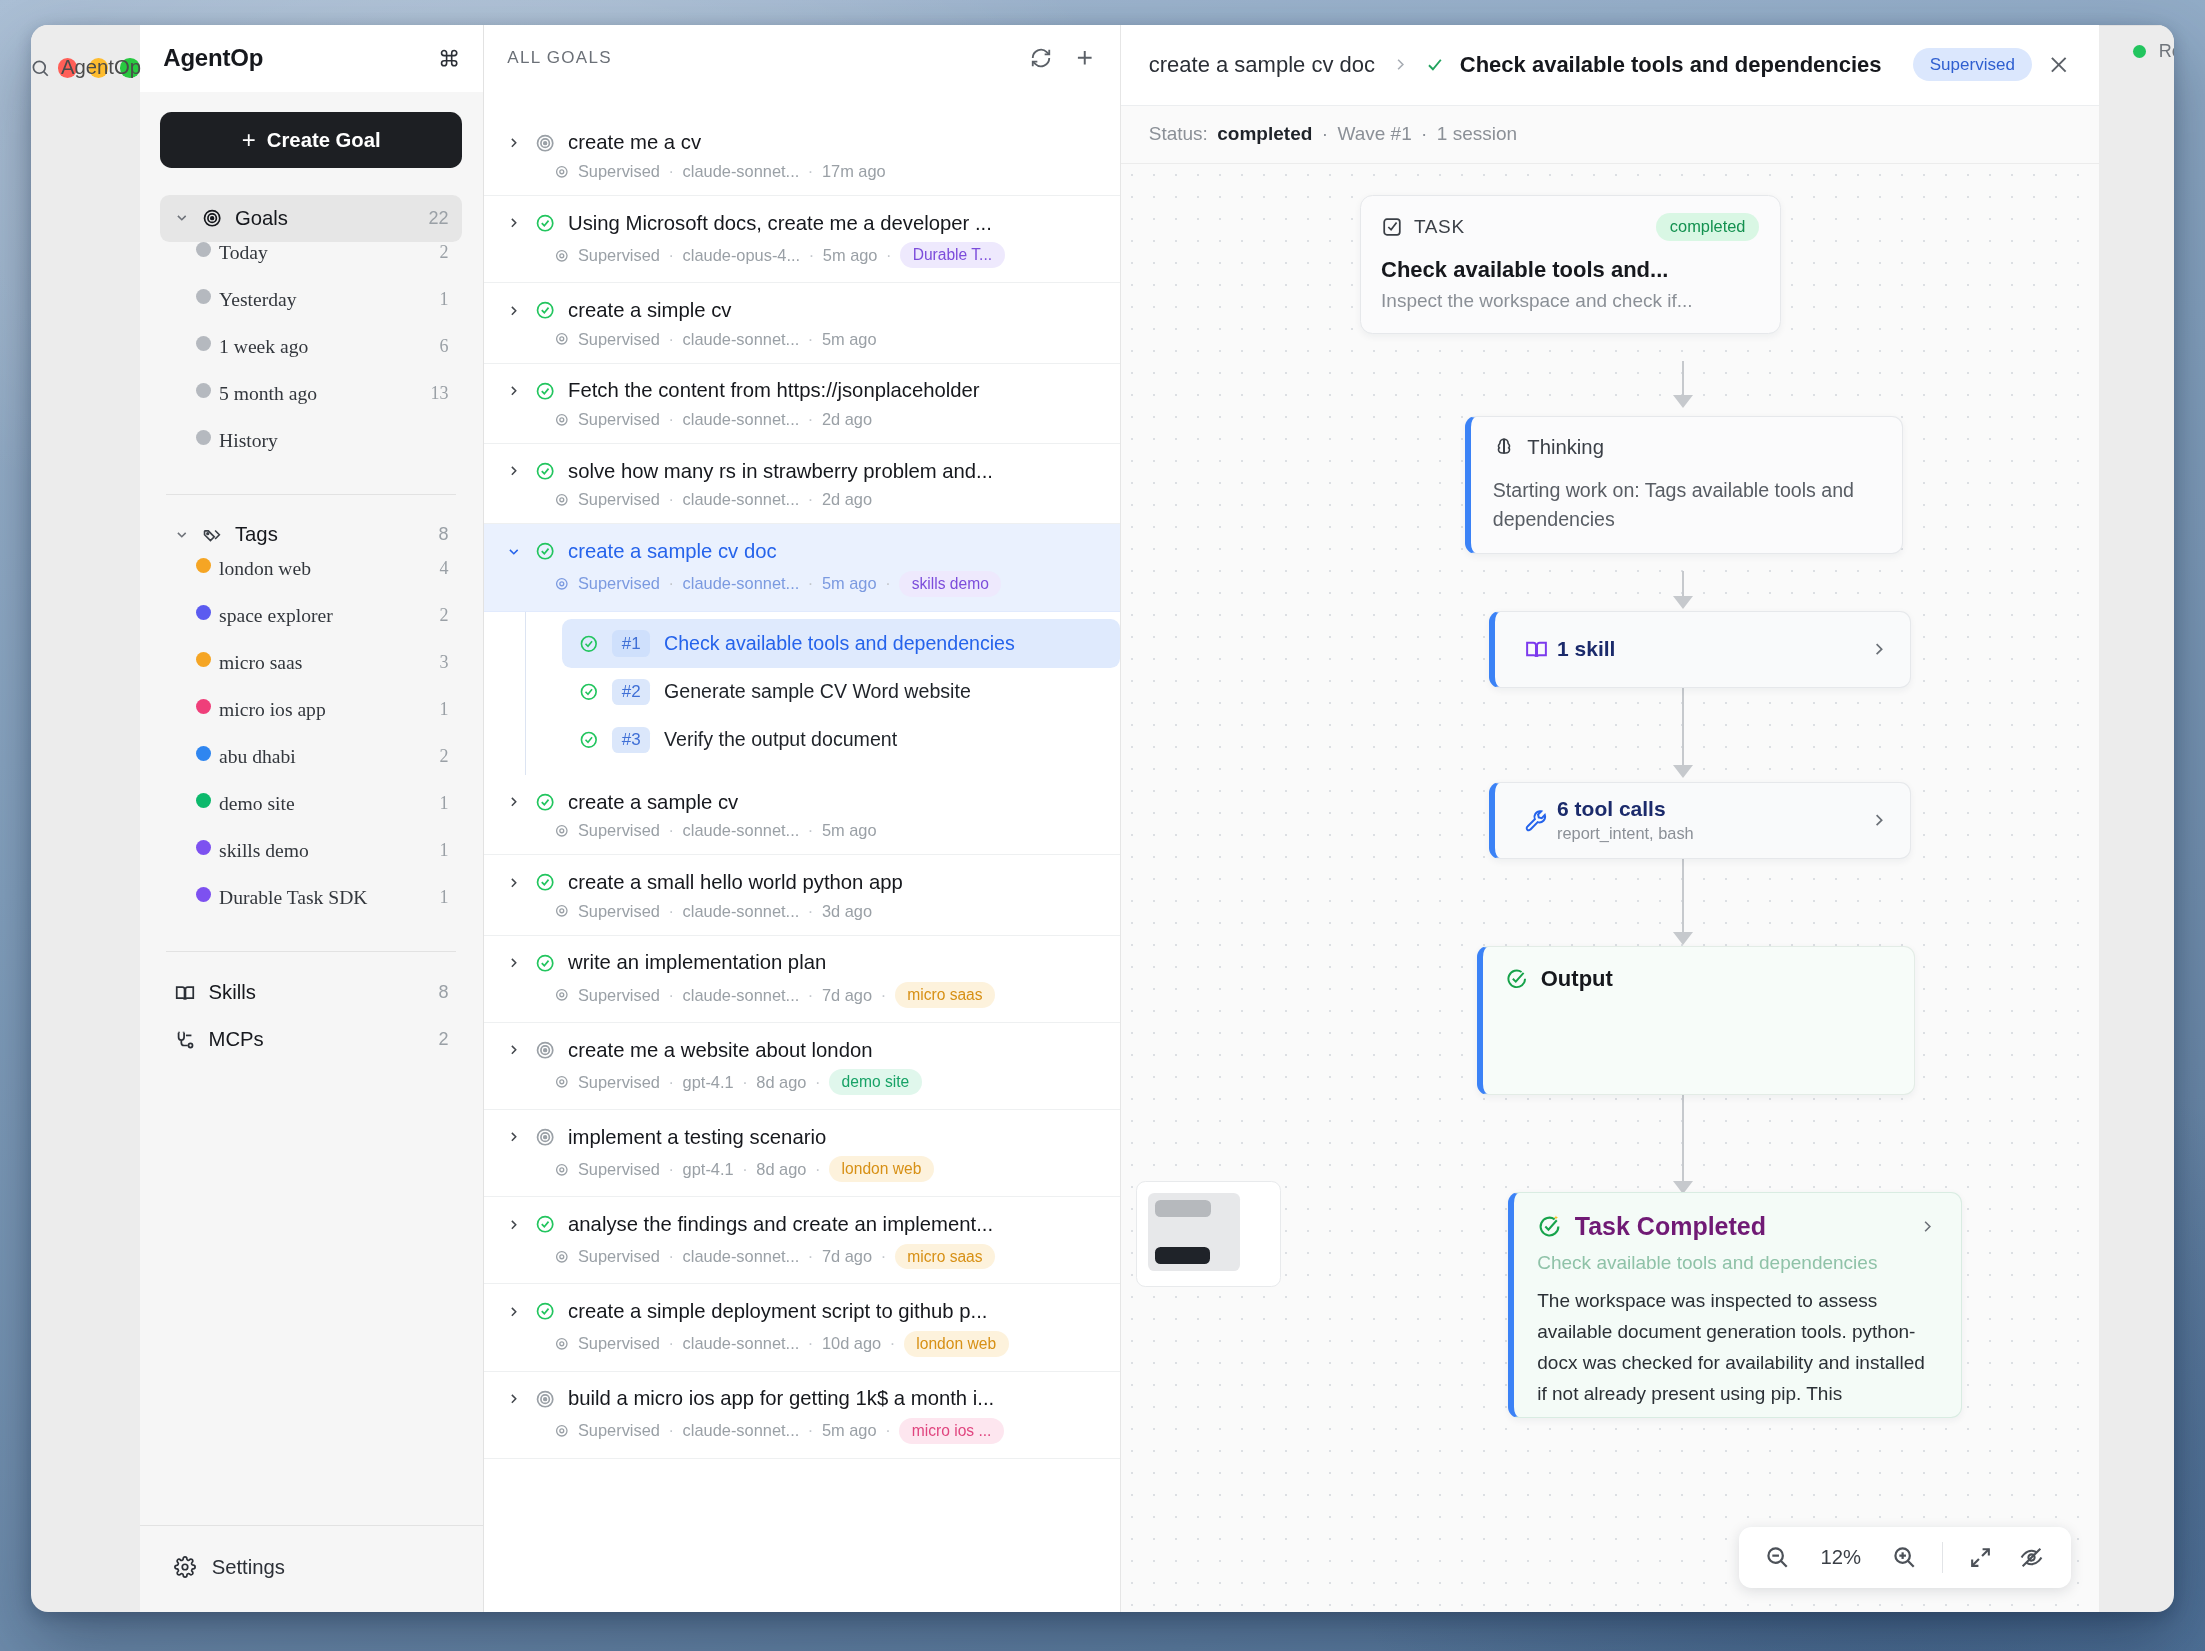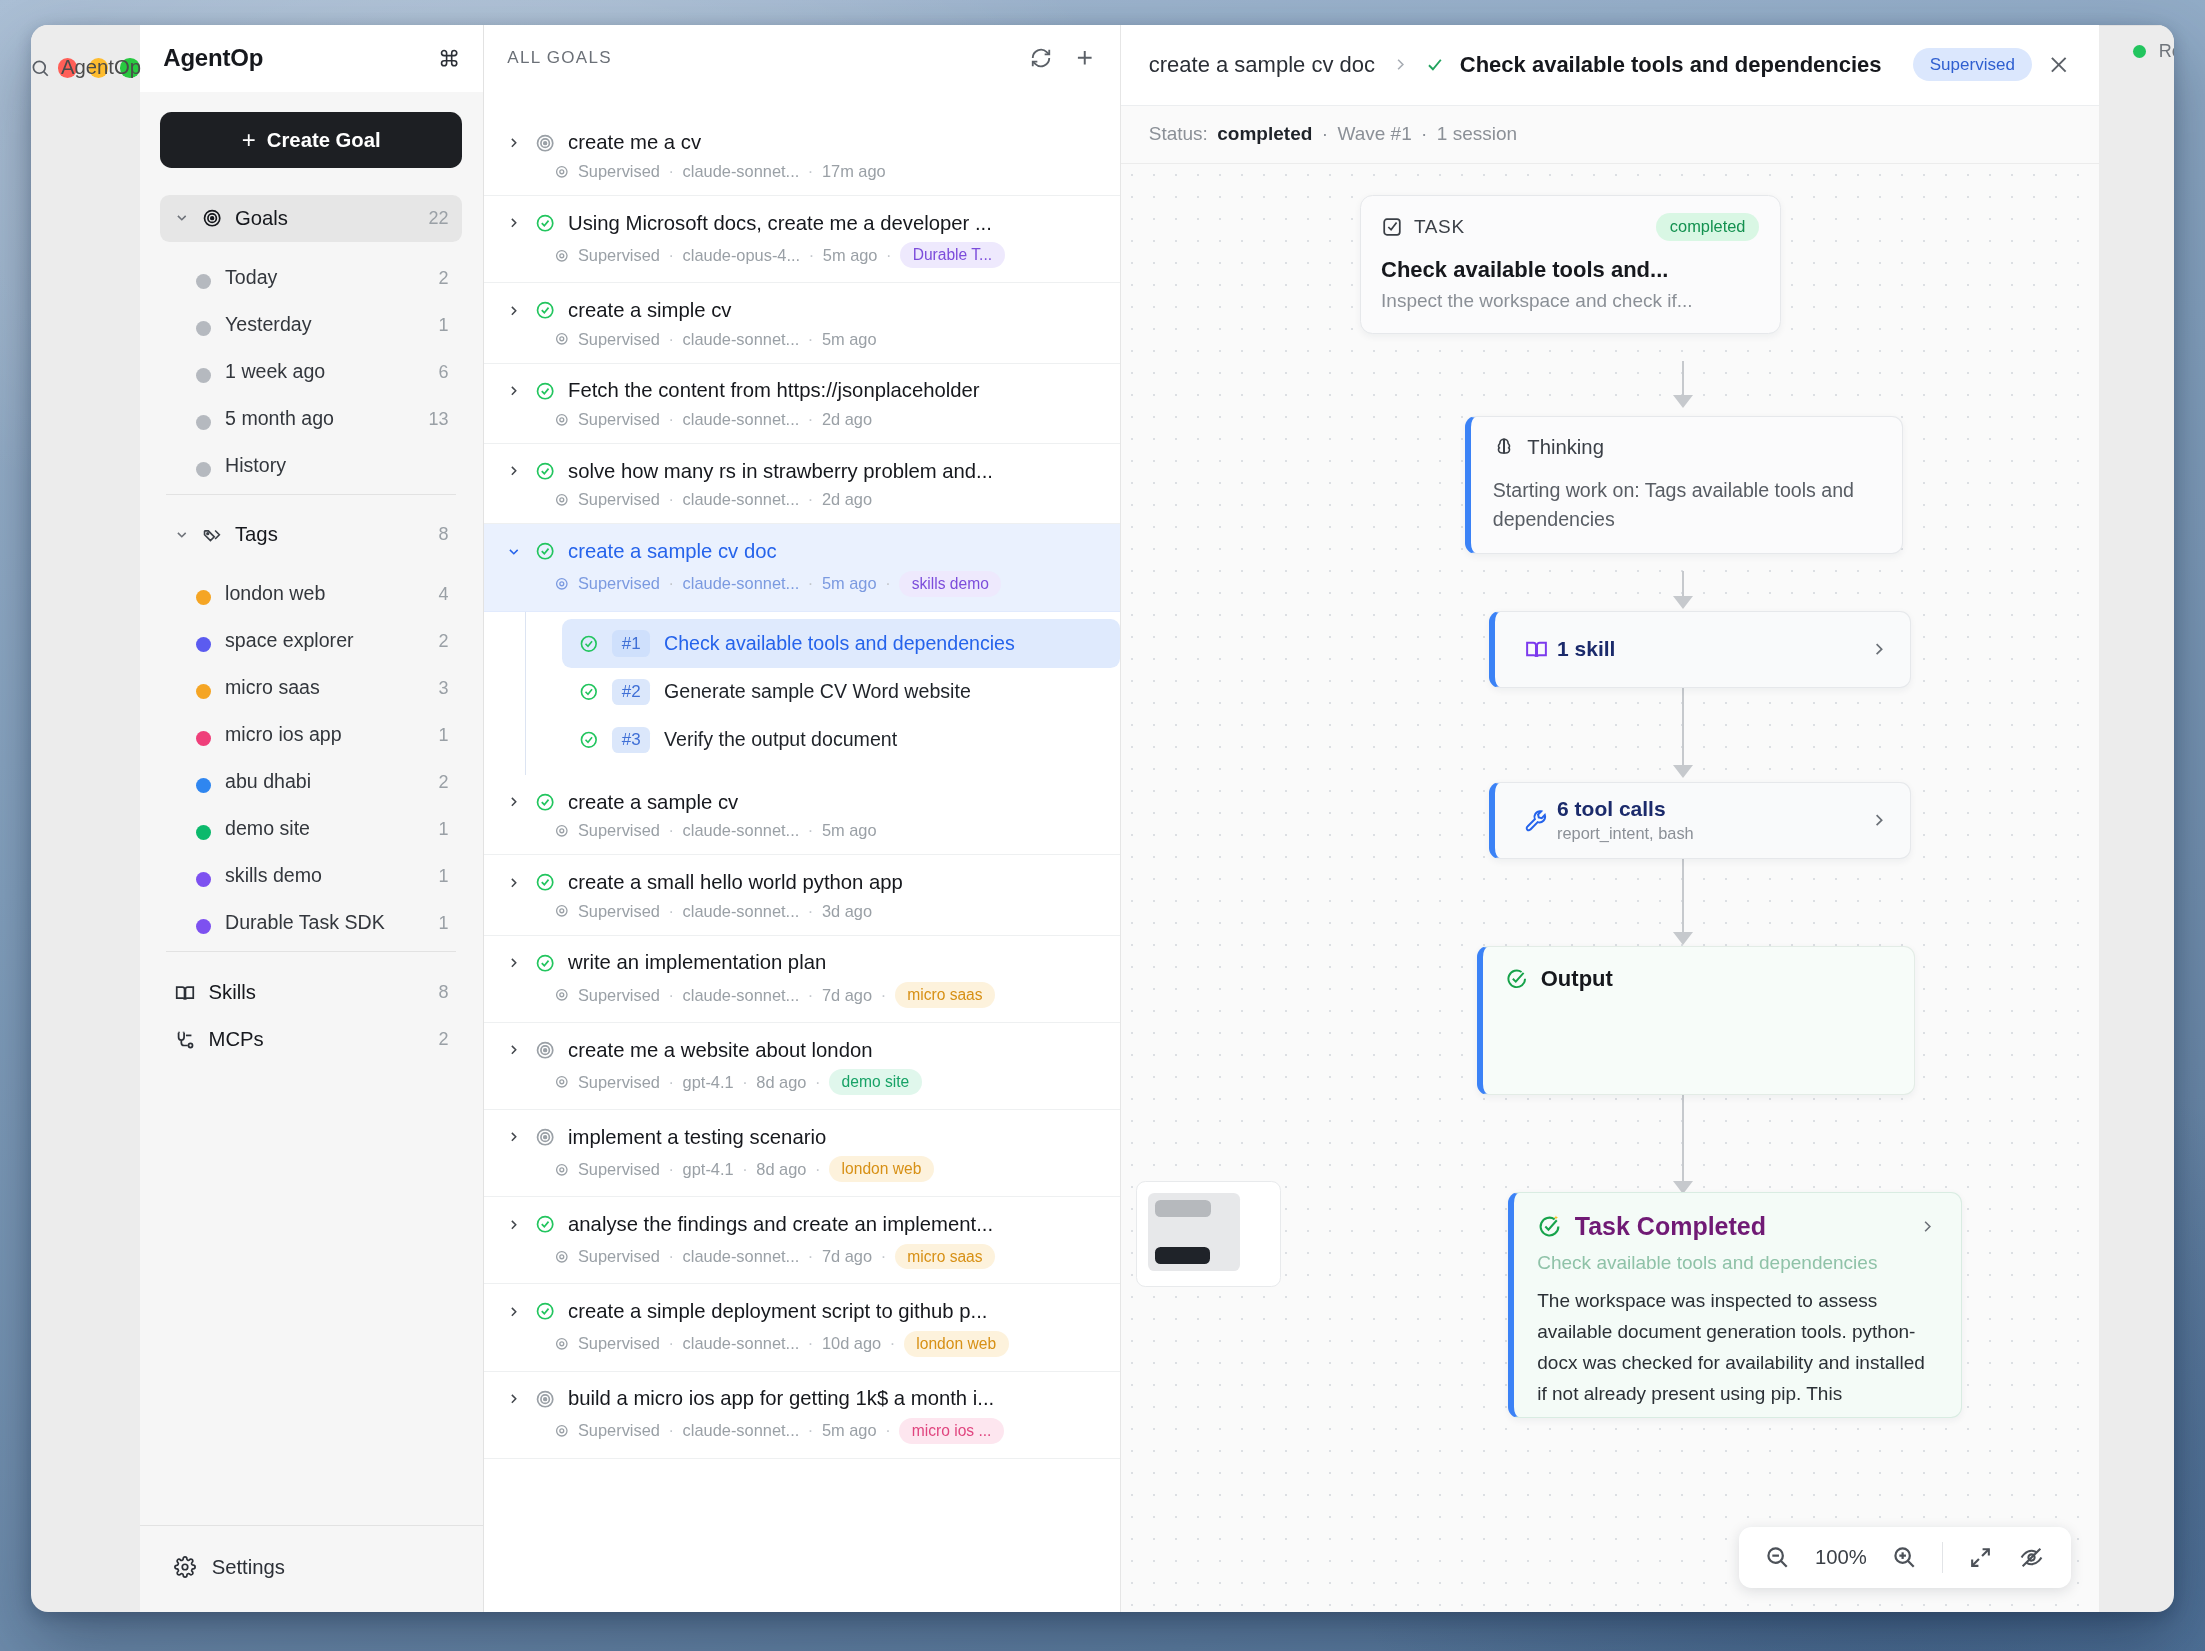--- a/index.html
+++ b/index.html
@@ -84,22 +84,22 @@
   .nav-group-row {
     display: flex; align-items: center; gap: 12.5px;
     height: 47px; padding: 0 14px; border-radius: 9.4px; cursor: pointer;
   }
   .nav-group-row.active { background: #e6e6e6; }
   .chev-d { color: #6e7279; display: inline-flex; }
   .ng-label { font-size: 20.3px; color: #16181d; font-weight: 500; flex: 1; }
   .ng-count { font-size: 18px; color: #9aa0a6; }
 
   .nav-item {
-    display: flex; align-items: flex-end; gap: 14px;
-    height: 47px; padding: 0 14px 0 36px; border-radius: 9.4px; cursor: pointer;
+    display: flex; align-items: flex-start; gap: 8px;
+    height: 47px; padding: 0 14px 0 36px; border-radius: 9.4px; cursor: pointer; font-family: Liberation Serif, serif;
   }
   .bullet { width: 15px; height: 15px; border-radius: 50%; background: #b5b9bf; flex: 0 0 15px; }
   .ni-label { font-size: 19.6px; color: #33373d; flex: 1; }
   .ni-count { font-size: 18px; color: #9aa0a6; }
 
   .sb-divider { height: 0.8px; background: #e2e2e2; margin: 17px 6.3px; }
 
   .sb-bottom { border-top: 0.8px solid #e2e2e2; padding: 17px 20.3px 20.3px 20.3px; }
   .settings-row { display: flex; align-items: center; gap: 15.6px; height: 48px; padding: 0 14px; border-radius: 9.4px; cursor: pointer; }
   .settings-row .ni-label { font-size: 20.3px; color: #2b2f36; }
@@ -1108,21 +1108,21 @@
         </div>
 
         <div class="zoombar">
           <span class="zb-btn">
             <svg width="26.6" height="26.6" viewBox="0 0 24 24" fill="none" stroke="#4c5158" stroke-width="2">
                 <circle cx="10.5" cy="10.5" r="6.5"></circle>
                 <line x1="15.4" y1="15.4" x2="20.5" y2="20.5"></line>
                 <line x1="7.5" y1="10.5" x2="13.5" y2="10.5"></line>
               </svg>
           </span>
-          <span class="zb-pct">100%</span>
+          <span class="zb-pct">12%</span>
           <span class="zb-btn">
             <svg width="26.6" height="26.6" viewBox="0 0 24 24" fill="none" stroke="#4c5158" stroke-width="2">
                 <circle cx="10.5" cy="10.5" r="6.5"></circle>
                 <line x1="15.4" y1="15.4" x2="20.5" y2="20.5"></line>
                 <line x1="7.5" y1="10.5" x2="13.5" y2="10.5"></line>
                 <line x1="10.5" y1="7.5" x2="10.5" y2="13.5"></line>
               </svg>
           </span>
           <span class="zb-div"></span>
           <span class="zb-btn">

